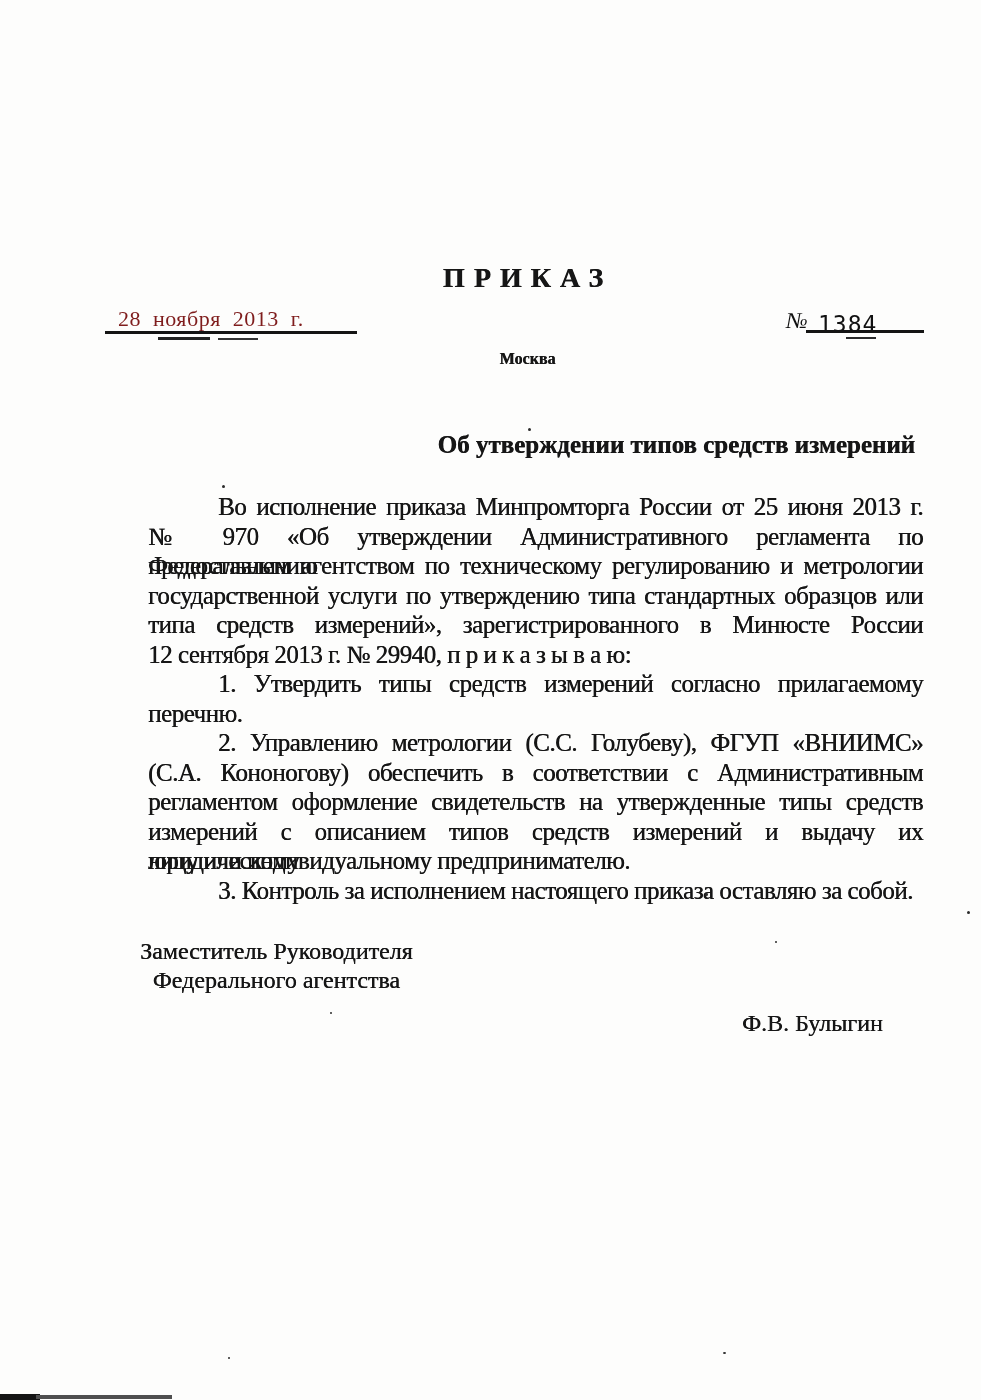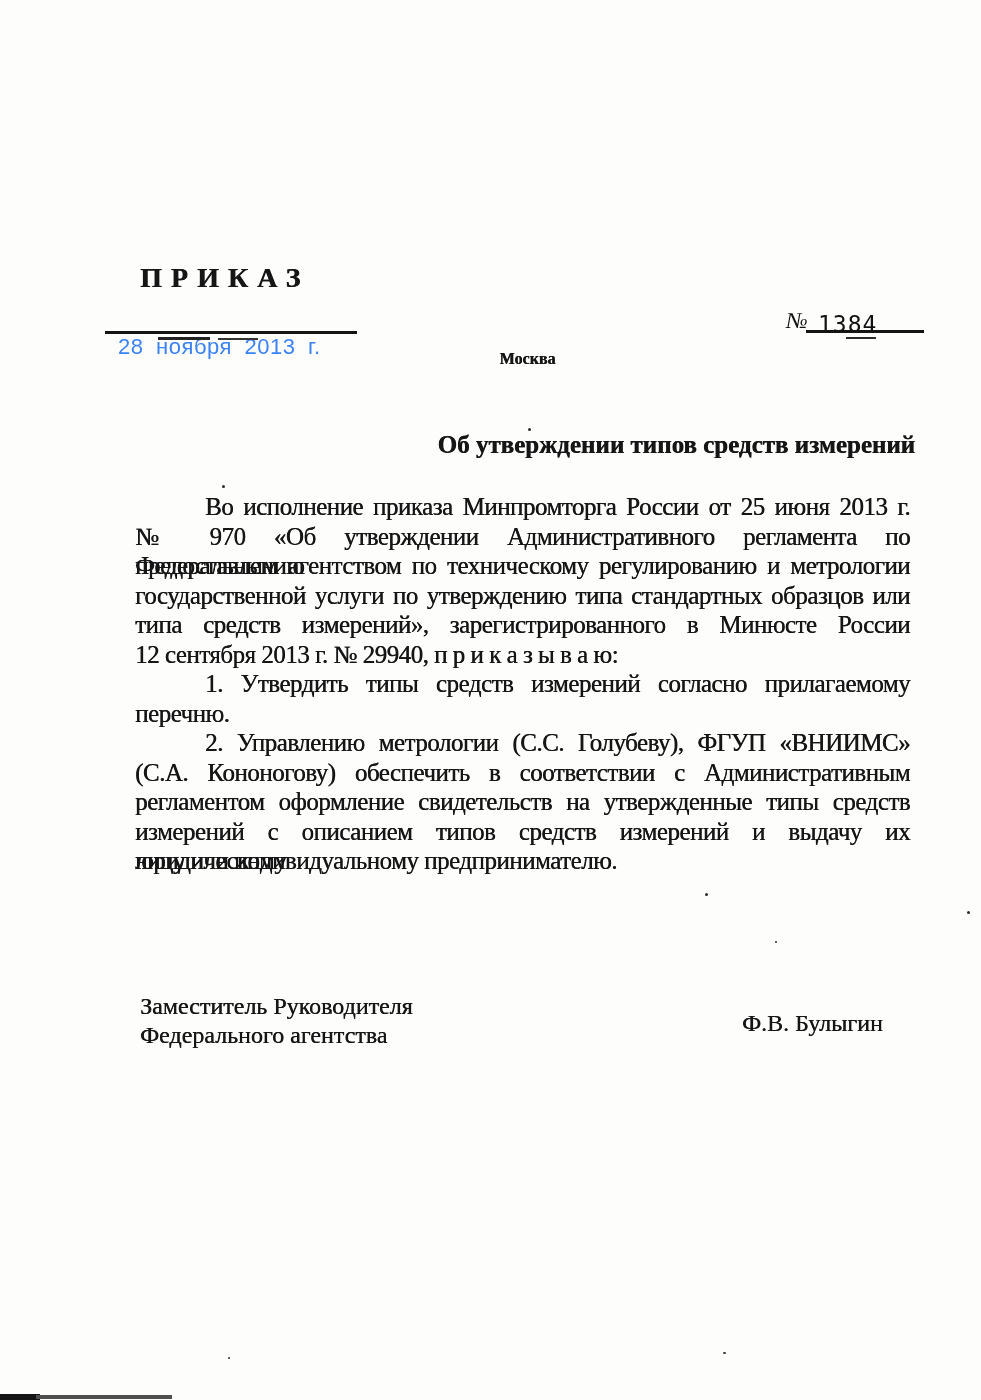--- a/index.html
+++ b/index.html
@@ -7,29 +7,29 @@
     position:relative;
     width:981px;height:1400px;
     background:#fdfdfc;
     overflow:hidden;
     color:#161616;
     font-family:"Liberation Serif", serif;
   }
   
   .doc-title{
     position:absolute;left:140px;top:262px;width:775px;
-    font-weight:bold;font-size:28px;
+    text-align:center;font-weight:bold;font-size:28px;
     letter-spacing:9px;text-shadow:0.5px 0 0 currentColor;
     white-space:pre;
   }
   .date{
     position:absolute;left:118px;top:306px;
-    font-family:Liberation Sans, sans-serif;
+    font-family:Liberation Serif, serif;
     font-size:22px;word-spacing:6px;letter-spacing:0.5px;
-    color:#3b82f6;white-space:pre;margin-top:28px;
+    color:#7f1d1d;white-space:pre;
   }
   .rule{position:absolute;background:#141414;}
   .rule.date-main{left:105px;top:331px;width:252px;height:3px;}
   .rule.date-frag1{left:158px;top:337px;width:52px;height:3px;background:#222;}
   .rule.date-frag2{left:218px;top:338px;width:40px;height:2px;background:#333;}
   .num-sign{
     position:absolute;left:786px;top:308px;
     font-size:23px;font-style:italic;color:#111;
   }
   .num{
@@ -44,33 +44,34 @@
     text-align:center;font-weight:bold;font-size:16px;
     text-shadow:0.4px 0 0 currentColor;
   }
   .subject{
     position:absolute;left:140px;top:431px;width:775px;
     text-align:right;font-weight:bold;font-size:25px;
     text-shadow:0.5px 0 0 currentColor;
   }
   
   .body{
-    position:absolute;left:135px;top:492px;width:775px;
+    position:absolute;left:148px;top:492px;width:775px;
     font-size:25px;line-height:29.5px;letter-spacing:-0.5px;
     text-shadow:0.4px 0 0 currentColor;
   }
   .ln{height:29.5px;text-align:left;}
   .ln.j{text-align:justify;text-align-last:justify;}
   .ln.ind{padding-left:70px;}
   .ln.j.ind{width:705px;}
   
   .sig{
-    position:absolute;left:140px;top:992px;
+    position:absolute;left:140px;top:937px;
     font-size:24px;line-height:29px;
     text-shadow:0.4px 0 0 currentColor;
+    text-align:center;
   }
   .sig-name{
     position:absolute;left:742px;top:1010px;
     font-size:24px;text-shadow:0.4px 0 0 currentColor;
   }
   
   .speck{position:absolute;background:#2b2b2b;border-radius:50%;}
   .bar{position:absolute;}
   .bar.b1{left:0;top:1394px;width:40px;height:6px;background:#151515;}
   .bar.b2{left:36px;top:1395px;width:136px;height:4px;background:#4f4f4f;}
@@ -103,20 +104,21 @@
     <div class="ln j">государственной услуги по утверждению типа стандартных образцов или</div>
     <div class="ln j">типа средств измерений», зарегистрированного в Минюсте России</div>
     <div class="ln">12 сентября 2013 г. № 29940, п р и к а з ы в а ю:</div>
     <div class="ln j ind">1. Утвердить типы средств измерений согласно прилагаемому</div>
     <div class="ln">перечню.</div>
     <div class="ln j ind">2. Управлению метрологии (С.С. Голубеву), ФГУП «ВНИИМС»</div>
     <div class="ln j">(С.А. Кононогову) обеспечить в соответствии с Административным</div>
     <div class="ln j">регламентом оформление свидетельств на утвержденные типы средств</div>
     <div class="ln j">измерений с описанием типов средств измерений и выдачу их юридическому</div>
     <div class="ln">лицу или индивидуальному предпринимателю.</div>
+    <div class="ln ind">3. Контроль за исполнением настоящего приказа оставляю за собой.</div>
   </div>
 
   <div class="sig">
     <div>Заместитель Руководителя</div>
     <div>Федерального агентства</div>
   </div>
   <div class="sig-name">Ф.В. Булыгин</div>
 
   <div class="speck" style="left:222px;top:485px;width:3px;height:3px;"></div>
   <div class="speck" style="left:528px;top:428px;width:3px;height:3px;"></div>

